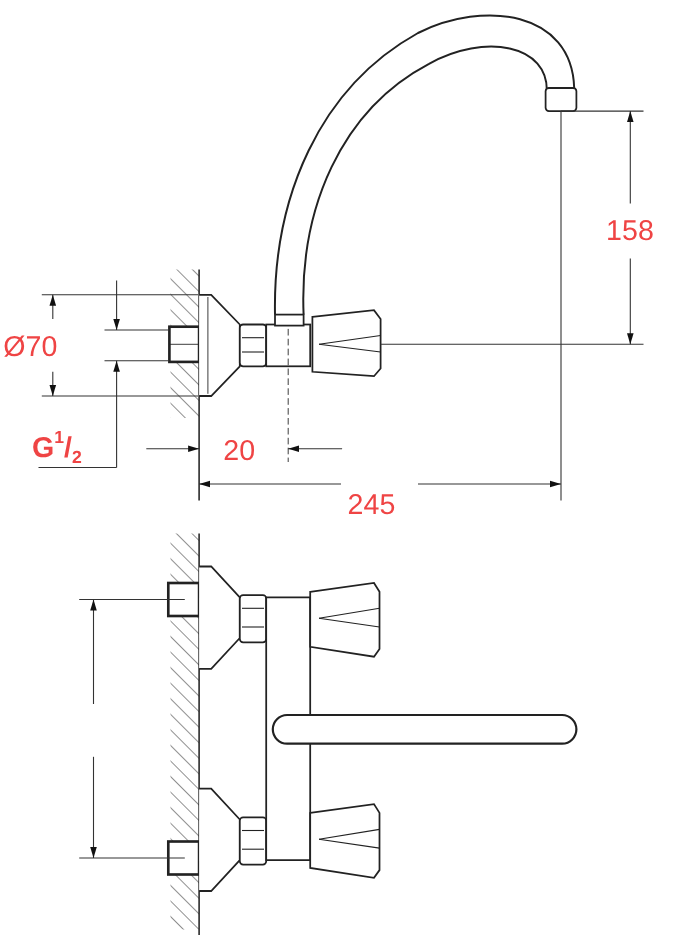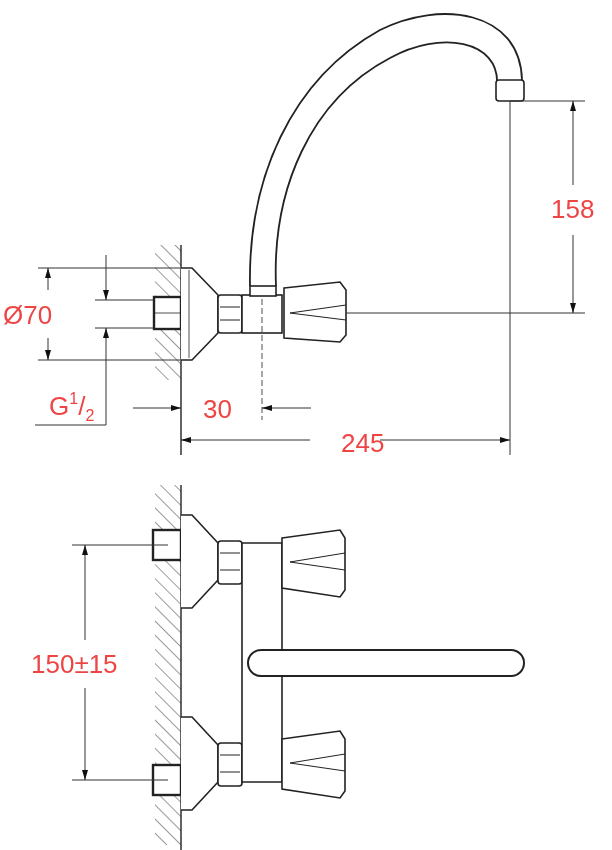--- a/index.html
+++ b/index.html
@@ -111,24 +111,23 @@
   <g stroke="#333" stroke-width="1" fill="none">
     <line x1="72" y1="545" x2="168" y2="545"></line>
     <line x1="72" y1="780" x2="168" y2="780"></line>
     <line x1="85" y1="545" x2="85" y2="640" marker-start="url(#arr)"></line>
     <line x1="85" y1="688" x2="85" y2="780" marker-end="url(#arr)"></line>
   </g>
 </svg>
 
 <div class="lbl dim" style="left:3px; top:302px;">Ø70</div>
 
-<div class="lbl dim" style="left:49px; top:393px;">
+<div class="lbl dim" style="left:29px; top:393px;font-weight:bold;">
   <span>G</span><span class="sup">1</span><span>/</span><span class="sub">2</span>
 </div>
 
-<div class="lbl dim" style="left:203px; top:396px;">30</div>
+<div class="lbl dim" style="left:203px; top:396px;">20</div>
 
-<div class="lbl dim" style="left:316px; top:430px;margin-left:25px;">245</div>
+<div class="lbl dim" style="left:316px; top:445px;">245</div>
 
 <div class="lbl dim" style="left:551px; top:196px;">158</div>
 
-<div class="lbl dim" style="left:31px; top:651px;">150±15</div>
 </div>
 
 </body></html>

